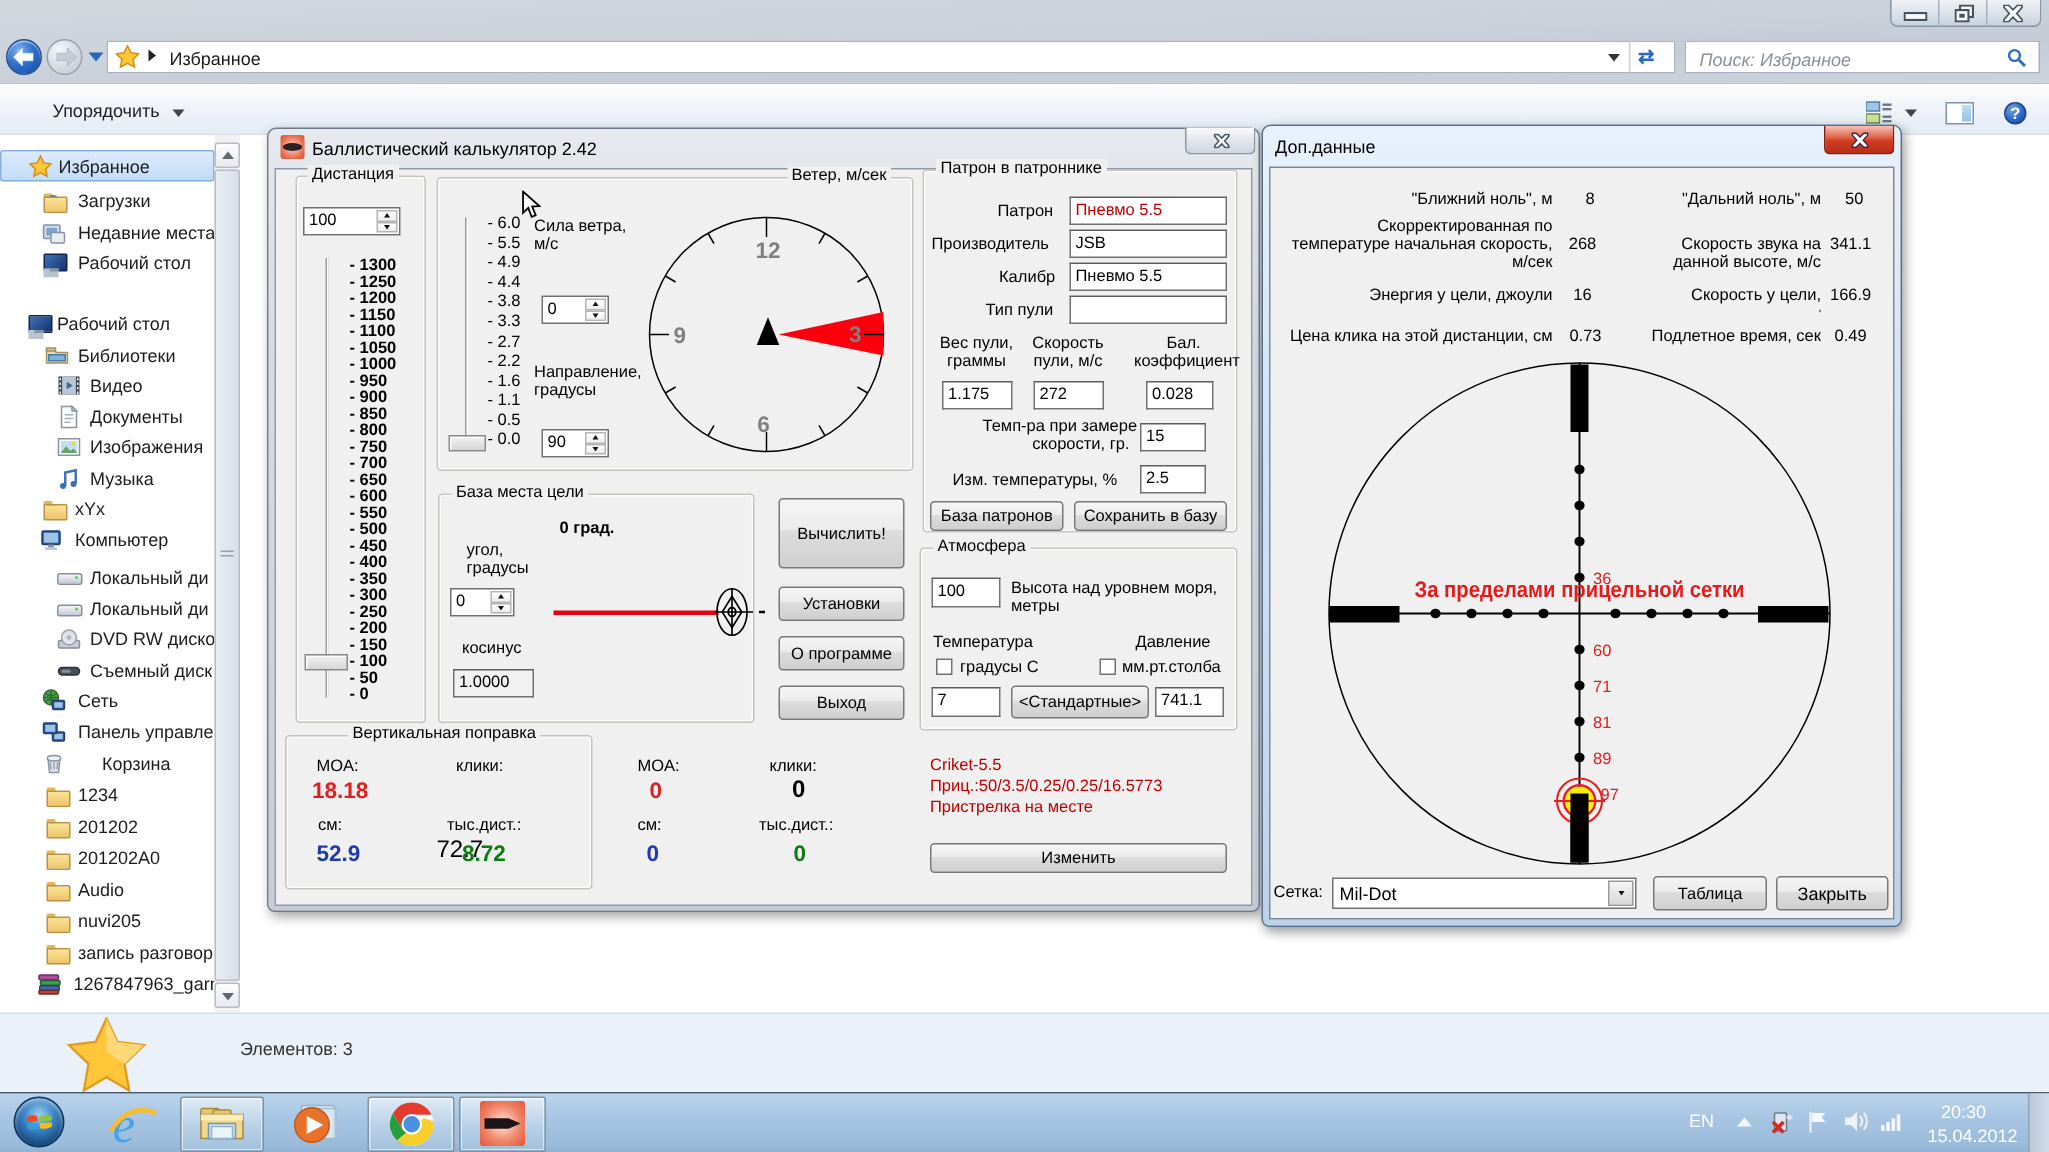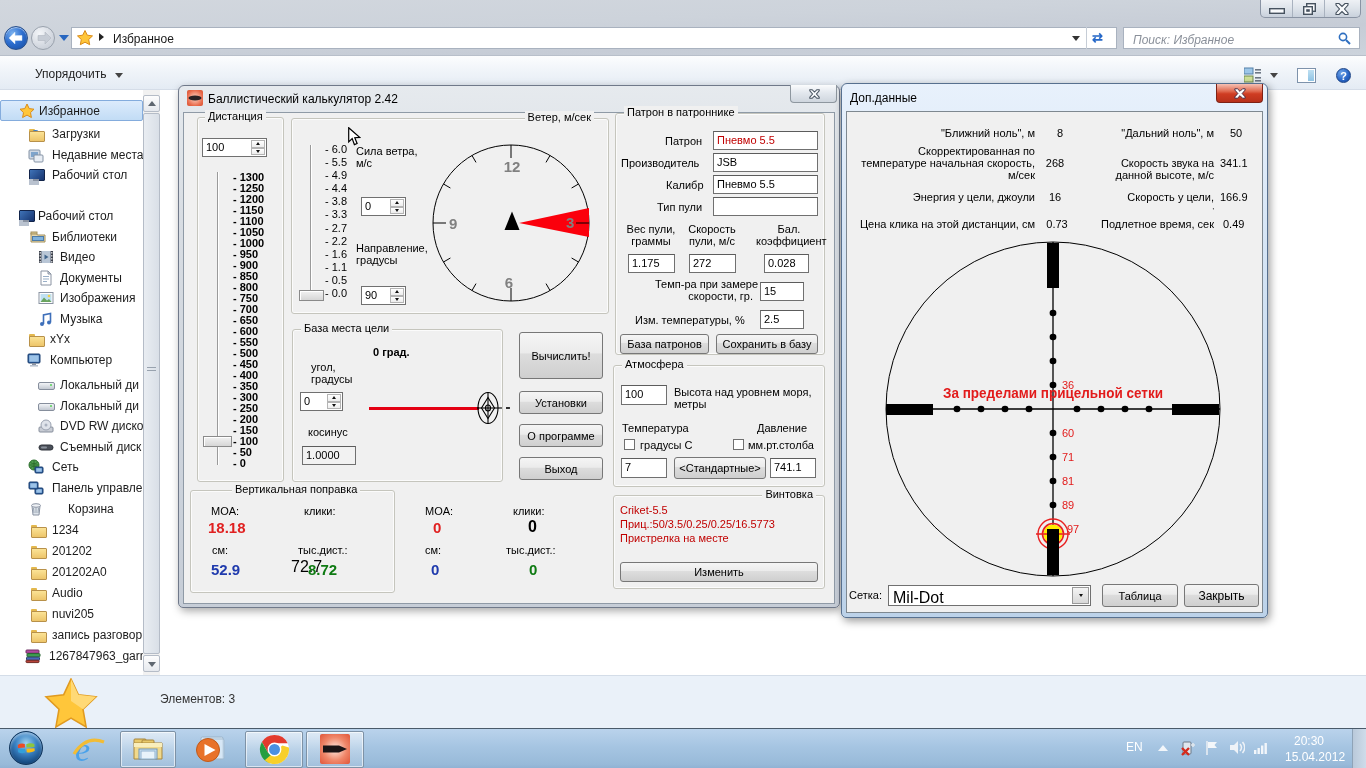--- a/index.html
+++ b/index.html
@@ -515,23 +515,20 @@
 <div class="lbl" style="left:443px;top:336px;">Температура</div>
       <div class="lbl" style="left:578px;top:336px;">Давление</div>
 <div class="chk" style="left:445px;top:353px;"></div>
       <div class="lbl" style="left:461px;top:353px;">градусы C</div>
 <div class="chk" style="left:554px;top:353px;"></div>
       <div class="lbl" style="left:569px;top:353px;">мм.рт.столба</div>
 <div class="inp" style="left:442px;top:372px;width:46px;height:20px;">7</div>
 <div class="btn" style="left:495px;top:371px;width:92px;height:22px;">&lt;Стандартные&gt;</div>
 <div class="inp" style="left:591px;top:372px;width:46px;height:20px;">741.1</div>
 
-<div class="gb" style="left:434px;top:409px;width:212px;height:94px;">
-        <span style="right:8px">Винтовка</span>
-      </div>
 <div class="lbl red" style="left:441px;top:418px;">Criket-5.5</div>
 <div class="lbl red" style="left:441px;top:432px;">Приц.:50/3.5/0.25/0.25/16.5773</div>
 <div class="lbl red" style="left:441px;top:446px;">Пристрелка на месте</div>
 <div class="btn" style="left:441px;top:476px;width:198px;height:20px;">Изменить</div>
 </div>
 <div class="win" id="dopwin">
 <div class="wtitle" style="left:8px;top:7px;">Доп.данные</div>
 <div class="abs" style="left:374px;top:0px;width:47px;height:19px;border:1px solid #7e2216;border-top:none;border-radius:0 0 4px 4px;background:linear-gradient(#f6c1b4,#e06a50 40%,#cf3c22 55%,#b8301b);">
         <svg style="position:absolute;left:17px;top:4px" width="12" height="11" viewBox="0 0 14 12">
           <path d="M1 0.5 L4 0.5 L7 3.5 L10 0.5 L13 0.5 L13 2 L9.5 6 L13 10 L13 11.5 L10 11.5 L7 8.5 L4 11.5 L1 11.5 L1 10 L4.5 6 L1 2 Z" fill="#ffffff" stroke="#43263f" stroke-width="1.1"></path>
@@ -595,21 +592,21 @@
           <circle cx="171" cy="295" r="15" stroke-width="1.4"></circle>
           <line x1="154" y1="295" x2="188" y2="295" stroke-width="1.4"></line>
         </g>
 <rect x="165" y="290" width="12" height="46" fill="#000"></rect>
 <text x="185" y="294" font-family="Liberation Sans" font-size="11" fill="#e21b1b">97</text>
 <text x="171" y="159" font-family="Liberation Sans" font-size="15" font-weight="bold" fill="#e21b1b" text-anchor="middle" textLength="220" lengthAdjust="spacingAndGlyphs">За пределами прицельной сетки</text>
 </svg>
 
 <div class="lbl" style="left:7px;top:505px;">Сетка:</div>
 <div class="abs" style="left:46px;top:501px;width:203px;height:21px;background:#fff;border:1px solid #707070;">
-<div style="position:absolute;left:4px;top:3px;font-size:16px;">Mil-Dot</div>
+<div style="position:absolute;left:4px;top:3px;font-size:12px;">Mil-Dot</div>
 <div style="position:absolute;right:1px;top:1px;bottom:1px;width:17px;background:linear-gradient(#f4f4f4,#d8d8d8);border:1px solid #999;display:flex;align-items:center;justify-content:center;">
           <b class="ard"></b>
         </div>
 </div>
 <div class="btn" style="left:260px;top:500px;width:76px;height:23px;font-size:11px;text-align:right;">Таблица</div>
 <div class="btn" style="left:342px;top:500px;width:75px;height:23px;font-size:12px;text-align:right;">Закрыть</div>
 </div>
 
 <div class="abs" id="taskbar" style="left:0;top:728px;width:1366px;height:40px;background:linear-gradient(#bad3ec,#a6c5e2 45%,#98bad9 90%,#91b2d3);border-top:1px solid #4a5a6a;">
 

